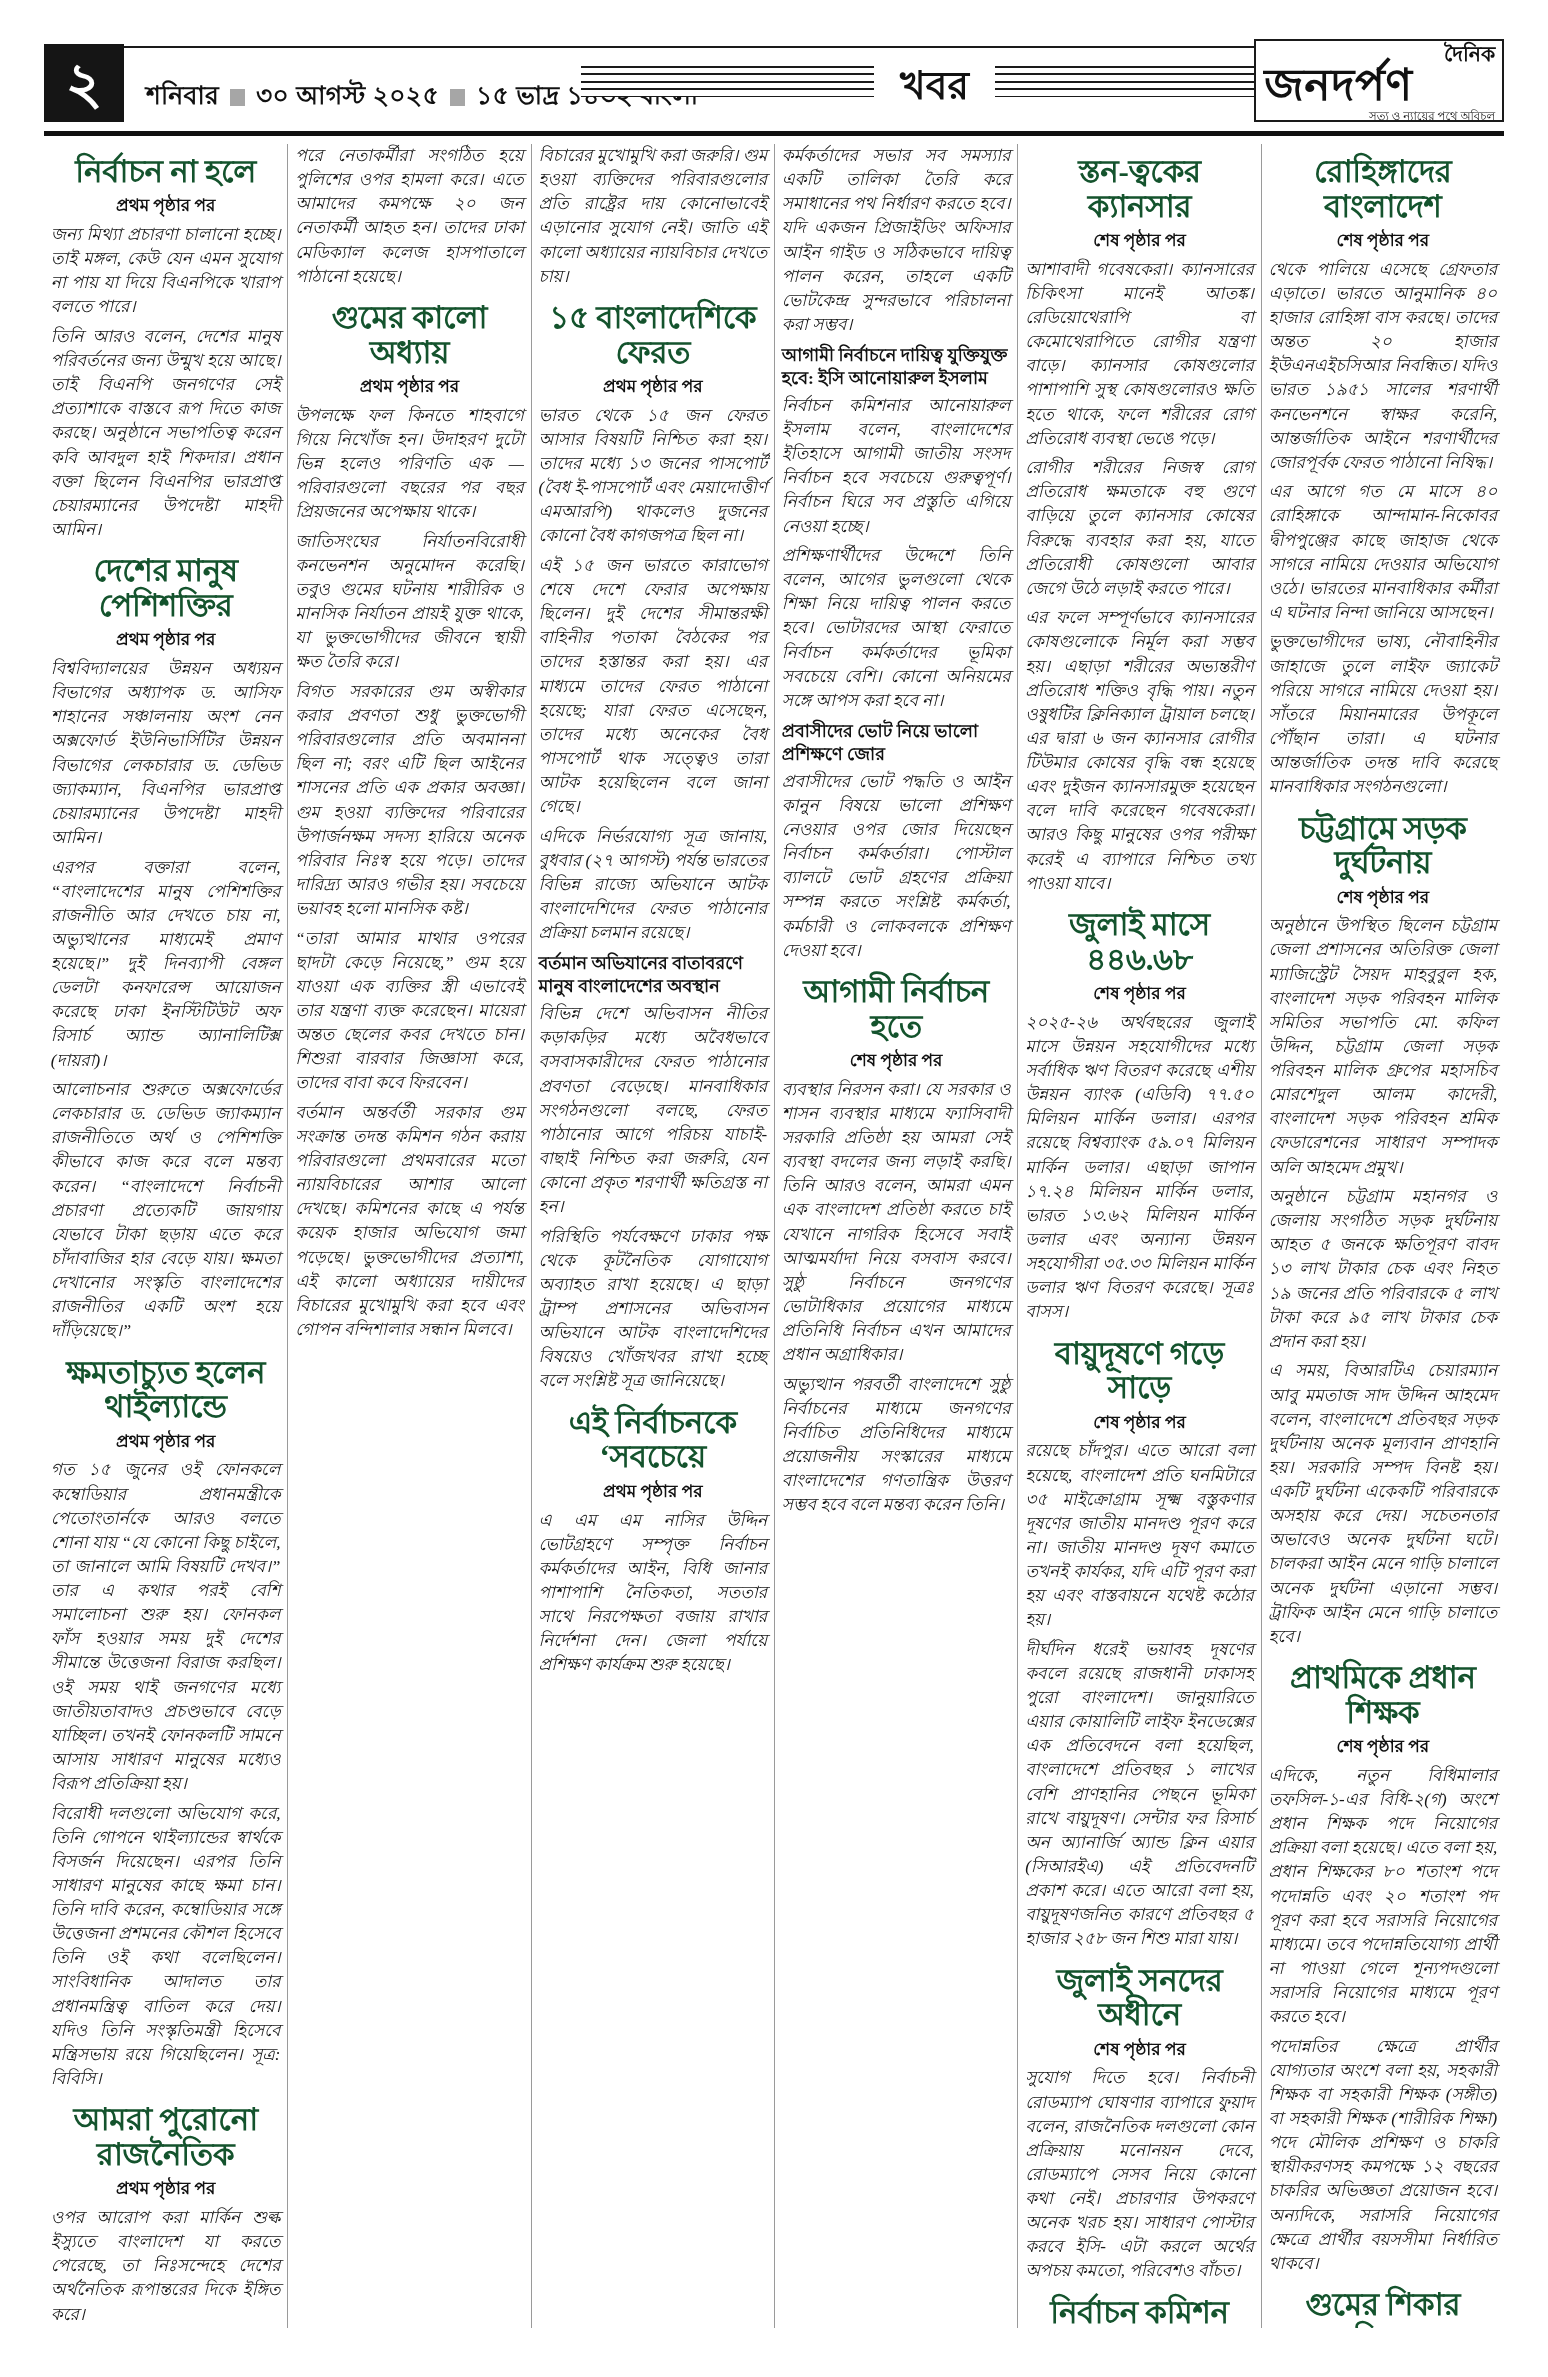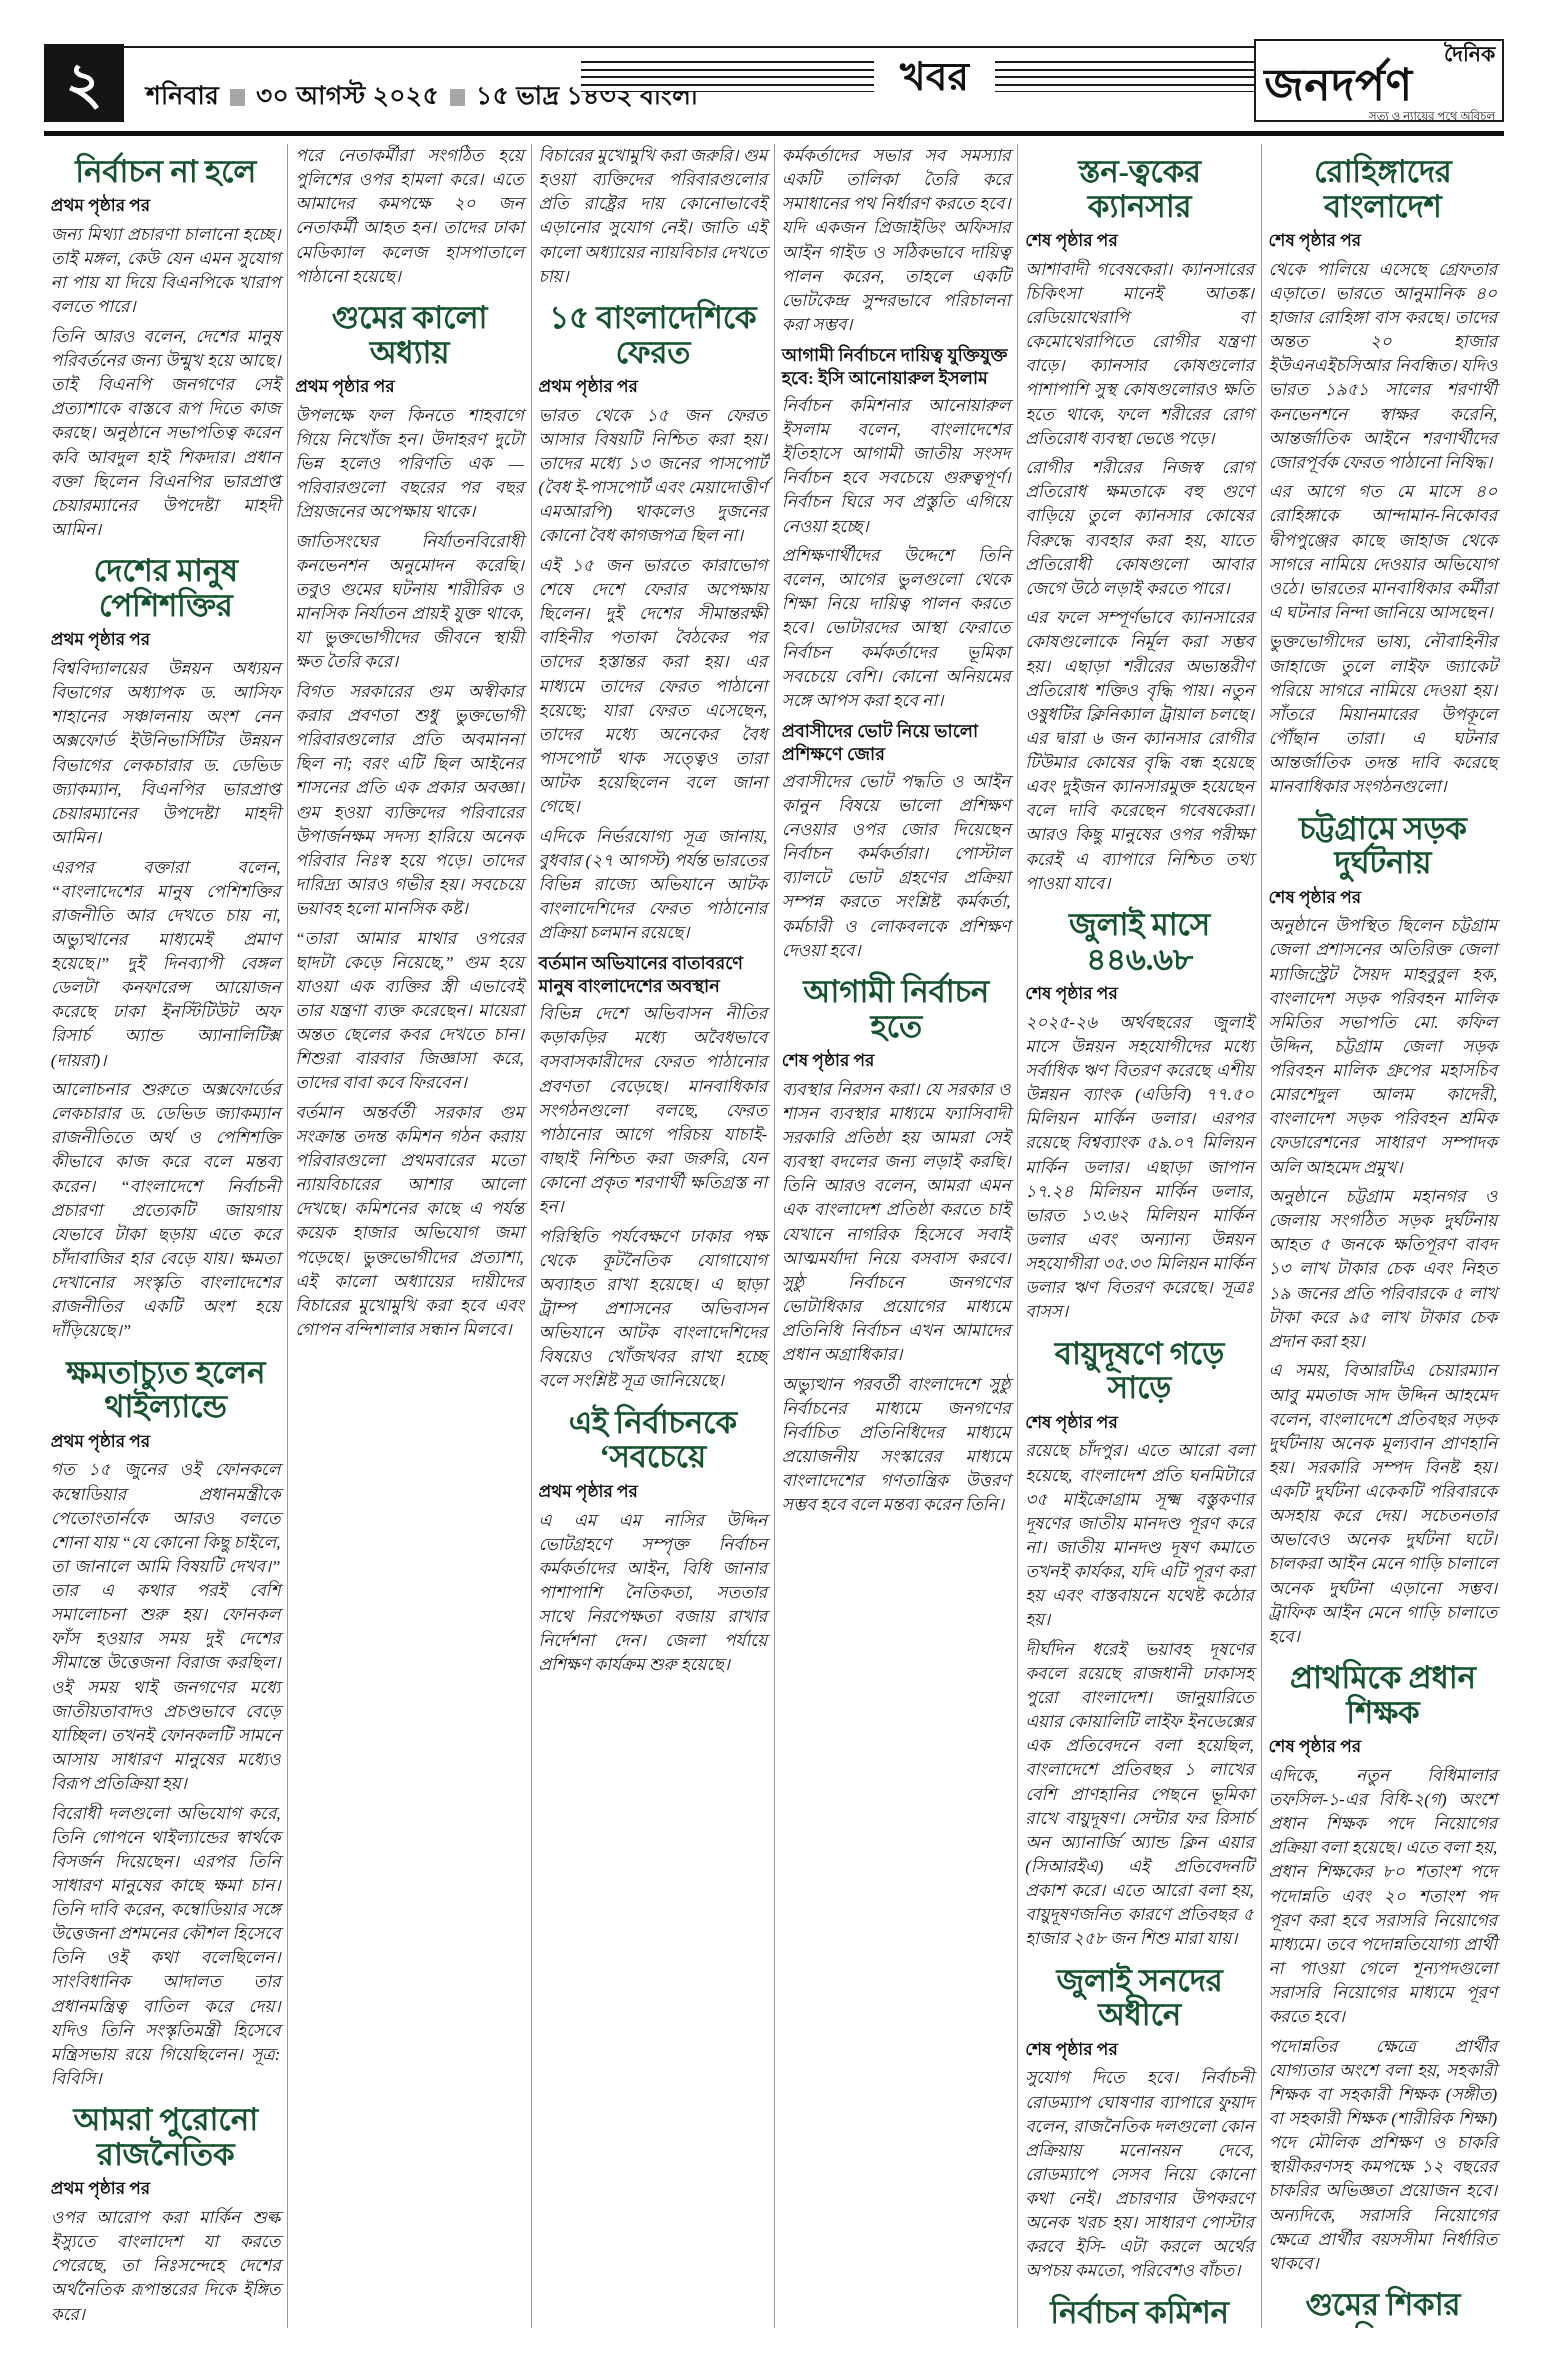--- a/index.html
+++ b/index.html
@@ -18,21 +18,21 @@
     position:absolute;left:0;top:5.4px;width:80px;height:78px;
     background:#151515;color:#fff;display:flex;align-items:center;justify-content:center;
     font-size:57px;font-weight:700;line-height:1;
   }
   #topRule{position:absolute;left:80px;top:6.8px;right:0;height:2px;background:#1a1a1a;}
   #dateLine{
     position:absolute;left:102px;top:37px;font-size:25px;font-weight:700;
     font-family:"Liberation Sans","DejaVu Sans",sans-serif;letter-spacing:0.3px;white-space:nowrap;
   }
   .dateSquare{display:inline-block;width:15px;height:17.7px;background:#a6a6a6;margin:0 11px;vertical-align:middle;}
-  #sectionWrap{position:absolute;left:537px;top:10px;width:707px;height:54px;display:flex;align-items:center;}
+  #sectionWrap{position:absolute;left:537px;top:27px;width:707px;height:54px;display:flex;align-items:flex-start;}
   .lineStack{flex:1;height:31px;background:repeating-linear-gradient(#1a1a1a 0 2px,#fff 2px 7.5px);}
   #sectionTitle{font-size:39px;font-weight:700;padding:0 26px;line-height:1;
     font-family:"Liberation Sans","DejaVu Sans",sans-serif;}
   #masthead{
     position:absolute;right:0;top:0;width:250px;height:83px;border:2px solid #1a1a1a;background:#fff;
     box-sizing:border-box;padding:2.7px 6.8px 1.4px 8.2px;
   }
   #mastPrefix{font-size:20.4px;font-weight:700;line-height:1;text-align:right;}
   #mastTitle{font-size:44px;font-weight:900;line-height:1.02;letter-spacing:0.7px;}
   #mastTagline{font-size:11.6px;text-align:right;margin-top:-1.4px;}
@@ -44,21 +44,21 @@
     overflow:hidden;
   }
   .col{padding:0 6.8px;overflow:hidden;}
   .col + .col{border-left:0.7px solid #9a9a9a;}
   article{margin:0 0 12.2px 0;}
   .headline{
     font-size:31px;font-weight:900;text-align:center;line-height:1.12;
     margin:11px 0 2.7px 0;color:#14532d;letter-spacing:-0.3px;
     font-family:"Liberation Serif","DejaVu Serif",serif;
   }
-  .contLabel{font-size:17px;font-weight:700;margin:1.4px 0 2.7px 0;}
+  .contLabel{font-size:17px;font-weight:700;margin:1.4px 0 2.7px 0;text-align:center;}
   .col p{
     font-size:17px;line-height:1.42;text-align:justify;margin:0 0 5.4px 0;color:#161616;
     text-justify:inter-word;
     font-style:italic;
   }
   .subhead{font-size:17.7px;font-weight:800;margin:6.8px 0 4.1px 0;line-height:1.3;}
 </style>
 </head>
 <body>
 

